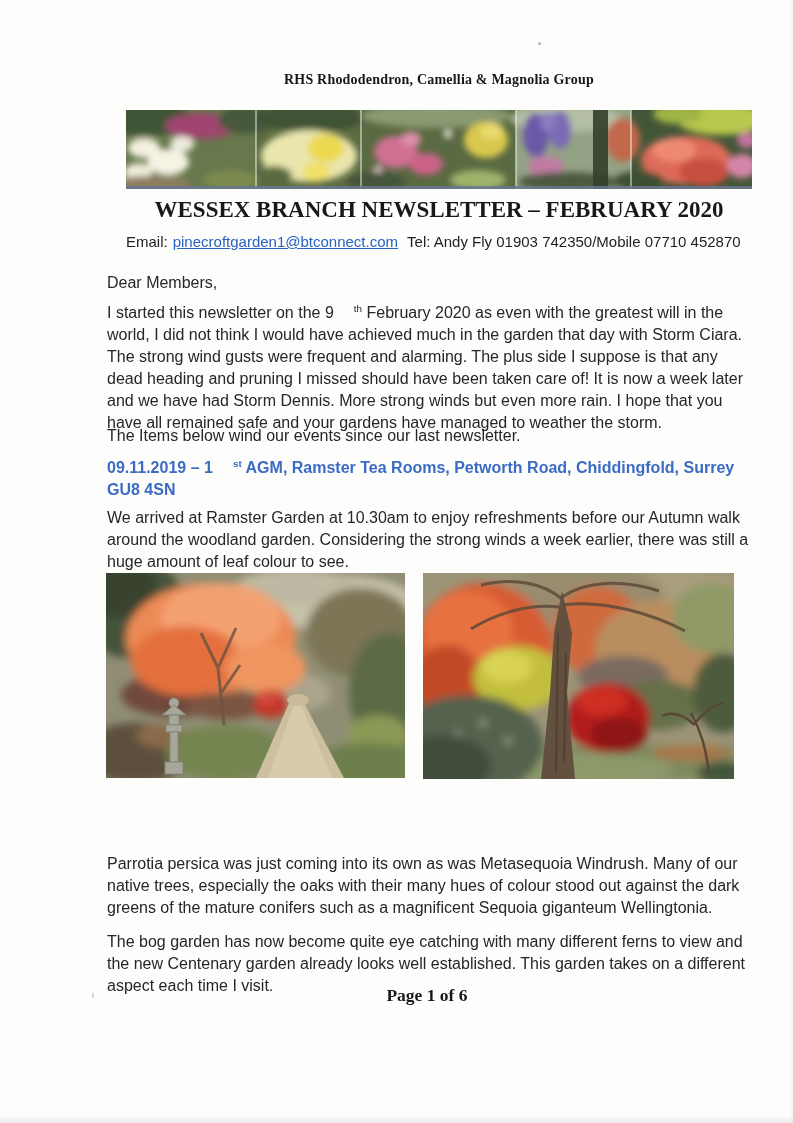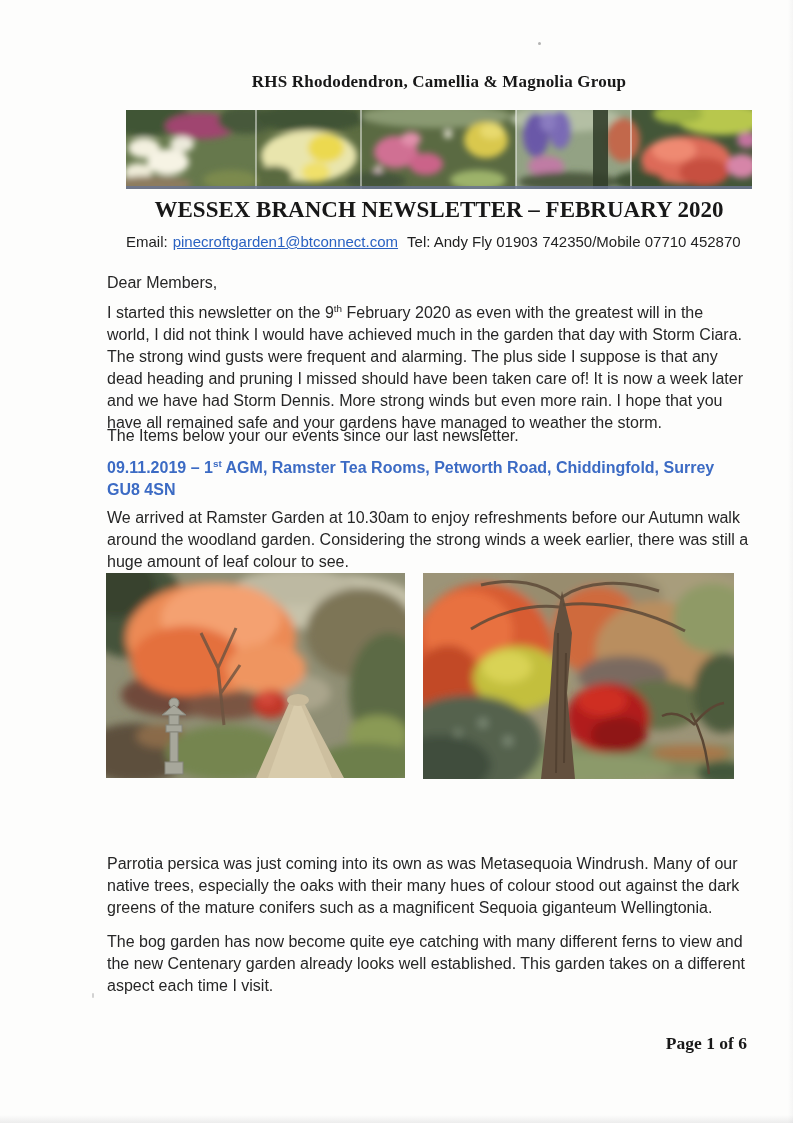--- a/index.html
+++ b/index.html
@@ -3,41 +3,41 @@
 <meta charset="utf-8">
 <style>
   html,body{margin:0;padding:0;background:#ffffff;}
   .sheet{
     position:relative;width:793px;height:1123px;background:#fdfdfc;overflow:hidden;
     font-family:"Liberation Sans","DejaVu Sans",sans-serif;color:#262626;
   }
   .serif{font-family:"Liberation Serif","DejaVu Serif",serif;}
   .abs{position:absolute;}
   .center{text-align:center;}
-  #group-title{left:126px;top:72px;width:626px;font-weight:700;font-size:17px;color:#181818;letter-spacing:.2px;}
+  #group-title{left:126px;top:72px;width:626px;font-weight:700;font-size:14px;color:#181818;letter-spacing:.2px;}
   #banner{left:126px;top:110px;width:626px;height:79px;}
   #newsletter-title{left:126px;top:197px;width:626px;font-weight:700;font-size:23px;color:#181818;}
   #contact-line{left:66px;top:233px;width:746px;font-size:15px;color:#1f1f1f;text-align:left;}
   #contact-line .inner{display:block;width:626px;margin-left:60px;white-space:nowrap;}
   .email-label{margin-right:5px;}
   .email-link{color:#2a62c2;text-decoration:underline;cursor:pointer;}
   .tel-text{margin-left:9px;}
   .para{left:107px;width:642px;font-size:16px;line-height:22px;}
   #salutation{top:272px;}
   #para-intro{top:302px;}
   #items-line{top:425px;}
   #event-heading{top:457px;font-weight:700;color:#3c6bc4;}
   #para-ramster{top:497px;margin-top:10px;}
   #photo-left{left:106px;top:573px;width:299px;height:205px;}
   #photo-right{left:423px;top:573px;width:311px;height:206px;}
   #para-acer{top:819px;}
   #para-parrotia{top:853px;}
   #para-bog{top:931px;}
-  #page-number{left:107px;top:1033px;width:640px;text-align:right;font-weight:700;font-size:17.5px;color:#181818;}
-  sup{font-size:62%;vertical-align:super;line-height:0;}
+  #page-number{left:107px;top:985px;width:640px;text-align:center;font-weight:700;font-size:17.5px;color:#181818;}
+  sup{font-size:62%;vertical-align:super;line-height:0;margin-left:20px;}
   svg{display:block;width:100%;height:100%;}
   .speck1{left:538px;top:42px;width:3px;height:3px;border-radius:50%;background:#9a9a9a;opacity:.75;}
   .speck2{left:92px;top:993px;width:2px;height:5px;border-radius:1px;background:#b5b5b5;opacity:.6;}
   .edge-bottom{left:0;right:0;bottom:0;height:8px;background:linear-gradient(to bottom,rgba(0,0,0,0),rgba(90,90,100,.10));}
   .edge-right{top:0;bottom:0;right:0;width:5px;background:linear-gradient(to right,rgba(0,0,0,0),rgba(90,90,100,.05));}
 </style>
 </head>
 <body>
 
 <div class="sheet">
@@ -116,21 +116,21 @@
   <div class="abs" id="contact-line">
     <span class="inner">
       <span class="email-label">Email:</span><span class="email-link">pinecroftgarden1@btconnect.com</span><span class="tel-text">Tel: Andy Fly 01903 742350/Mobile 07710 452870</span>
     </span>
   </div>
 
   <div class="abs para" id="salutation">Dear Members,</div>
 
   <div class="abs para" id="para-intro"><span>I started this newsletter on the 9</span><sup>th</sup><span> February 2020 as even with the greatest will in the world, I did not think I would have achieved much in the garden that day with Storm Ciara. The strong wind gusts were frequent and alarming. The plus side I suppose is that any dead heading and pruning I missed should have been taken care of! It is now a week later and we have had Storm Dennis. More strong winds but even more rain. I hope that you have all remained safe and your gardens have managed to weather the storm.</span></div>
 
-  <div class="abs para" id="items-line">The Items below your our events since our last newsletter.</div>
+  <div class="abs para" id="items-line">The Items below wind our events since our last newsletter.</div>
 
   <div class="abs para" id="event-heading"><span>09.11.2019 – 1</span><sup>st</sup><span> AGM, Ramster Tea Rooms, Petworth Road, Chiddingfold, Surrey GU8 4SN</span></div>
 
   <div class="abs para" id="para-ramster">We arrived at Ramster Garden at 10.30am to enjoy refreshments before our Autumn walk around the woodland garden. Considering the strong winds a week earlier, there was still a huge amount of leaf colour to see.</div>
 
   <div class="abs" id="photo-left">
     <svg viewBox="0 0 299 205" preserveAspectRatio="none">
       <defs>
           <filter id="fl" x="-20%" y="-20%" width="140%" height="140%">
             <feGaussianBlur stdDeviation="4"></feGaussianBlur>

